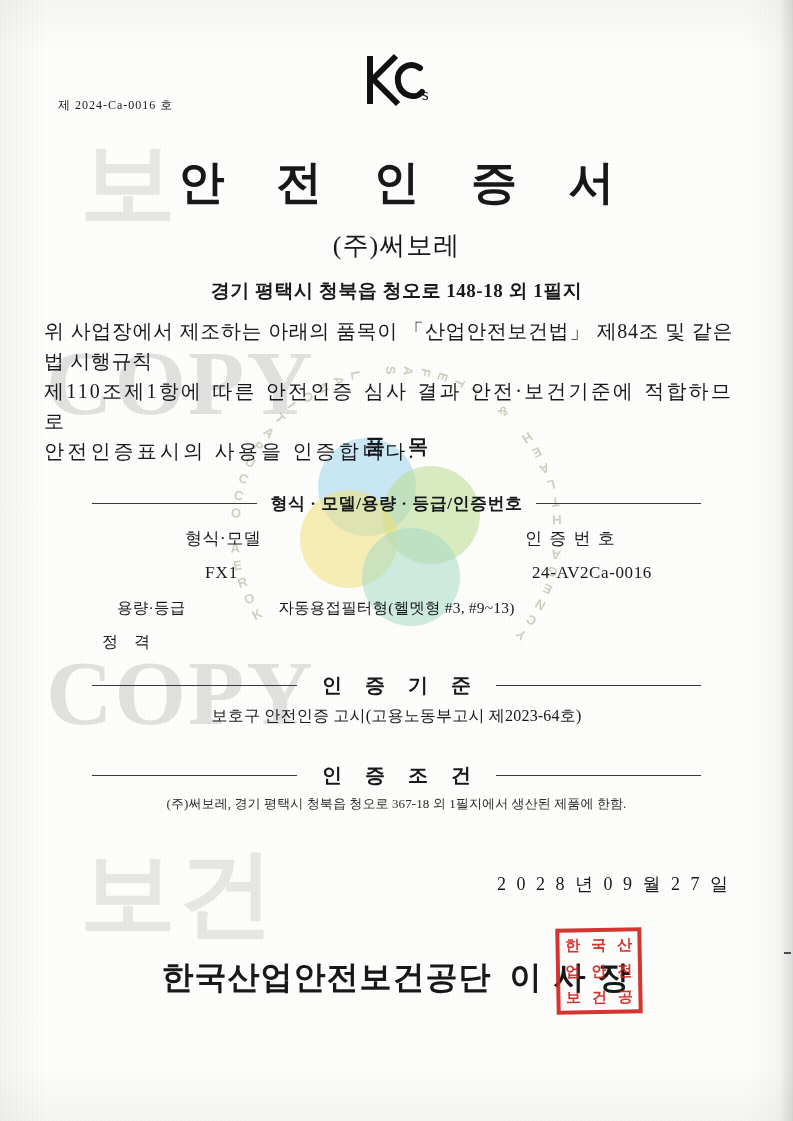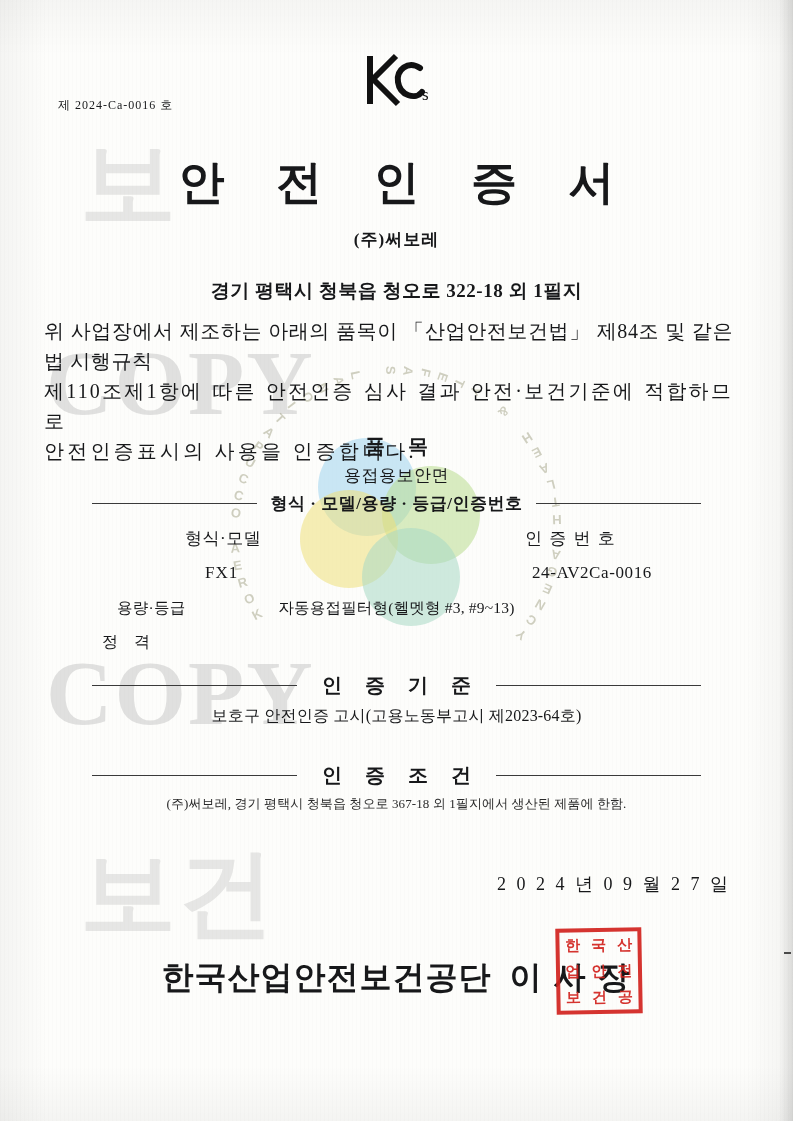--- a/index.html
+++ b/index.html
@@ -128,22 +128,22 @@
     font-weight: 700;
     letter-spacing: 20px;
     text-indent: 20px;
     font-family: "Liberation Serif", serif;
   }
 
   .company {
     position: absolute;
     left: 0; right: 0; top: 228px;
     text-align: center;
-    font-size: 17px;
-    font-weight: 700;
+    font-size: 26px;
+    font-weight: 400;
     letter-spacing: 1px;
   }
 
   .address {
     position: absolute;
     left: 0; right: 0; top: 278px;
     text-align: center;
     font-size: 19px;
     font-weight: 700;
     letter-spacing: 0.5px;
@@ -387,35 +387,34 @@
       <path d="M10 26 L36 52" stroke="#111" stroke-width="6" fill="none"></path>
       <path d="M58 16 C46 8, 34 18, 36 30 C38 44, 54 48, 60 40" stroke="#111" stroke-width="6" fill="none" stroke-linecap="round"></path>
       <text x="60" y="48" font-family="Liberation Serif, serif" font-size="17" fill="#111">s</text>
     </svg>
   </div>
 
   <div class="title">안 전 인 증 서</div>
 
   <div class="company">(주)써보레</div>
 
-  <div class="address">경기 평택시 청북읍 청오로 322-18 외 1필지</div>
+  <div class="address">경기 평택시 청북읍 청오로 148-18 외 1필지</div>
 
   <div class="statement">
     <span class="ln ln1">위 사업장에서 제조하는 아래의 품목이 「산업안전보건법」 제84조 및 같은 법 시행규칙</span>
     <span class="ln ln2">제110조제1항에 따른 안전인증 심사 결과 안전·보건기준에 적합하므로</span>
     <span class="ln ln3">안전인증표시의 사용을 인증합니다.</span>
   </div>
 
   <div class="sec sec-item">
     <div class="rule"></div>
     <div class="sec-label">품          목</div>
     <div class="rule"></div>
   </div>
 
-  <div class="item-name">용접용보안면</div>
 
   <div class="subhead">
     <div class="rule"></div>
     <div class="subhead-label">형식 · 모델/용량 · 등급/인증번호</div>
     <div class="rule"></div>
   </div>
 
   <div class="col-head-left">형식·모델</div>
   <div class="col-head-right">인 증 번 호</div>
 
@@ -434,21 +433,21 @@
   </div>
   <div class="criteria-value">보호구 안전인증 고시(고용노동부고시 제2023-64호)</div>
 
   <div class="sec sec-condition">
     <div class="rule"></div>
     <div class="sec-label">인 증 조 건</div>
     <div class="rule"></div>
   </div>
   <div class="condition-value">(주)써보레, 경기 평택시 청북읍 청오로 367-18 외 1필지에서 생산된 제품에 한함.</div>
 
-  <div class="issue-date">2 0 2 4 년  0 9 월  2 7 일</div>
+  <div class="issue-date">2 0 2 8 년  0 9 월  2 7 일</div>
 
   <div class="issuer">
     <span class="who">한국산업안전보건공단</span><span class="name">이 사 장</span>
   </div>
 
   <div class="seal" id="seal">
       <span>한</span>
       <span>국</span>
       <span>산</span>
       <span>업</span>

